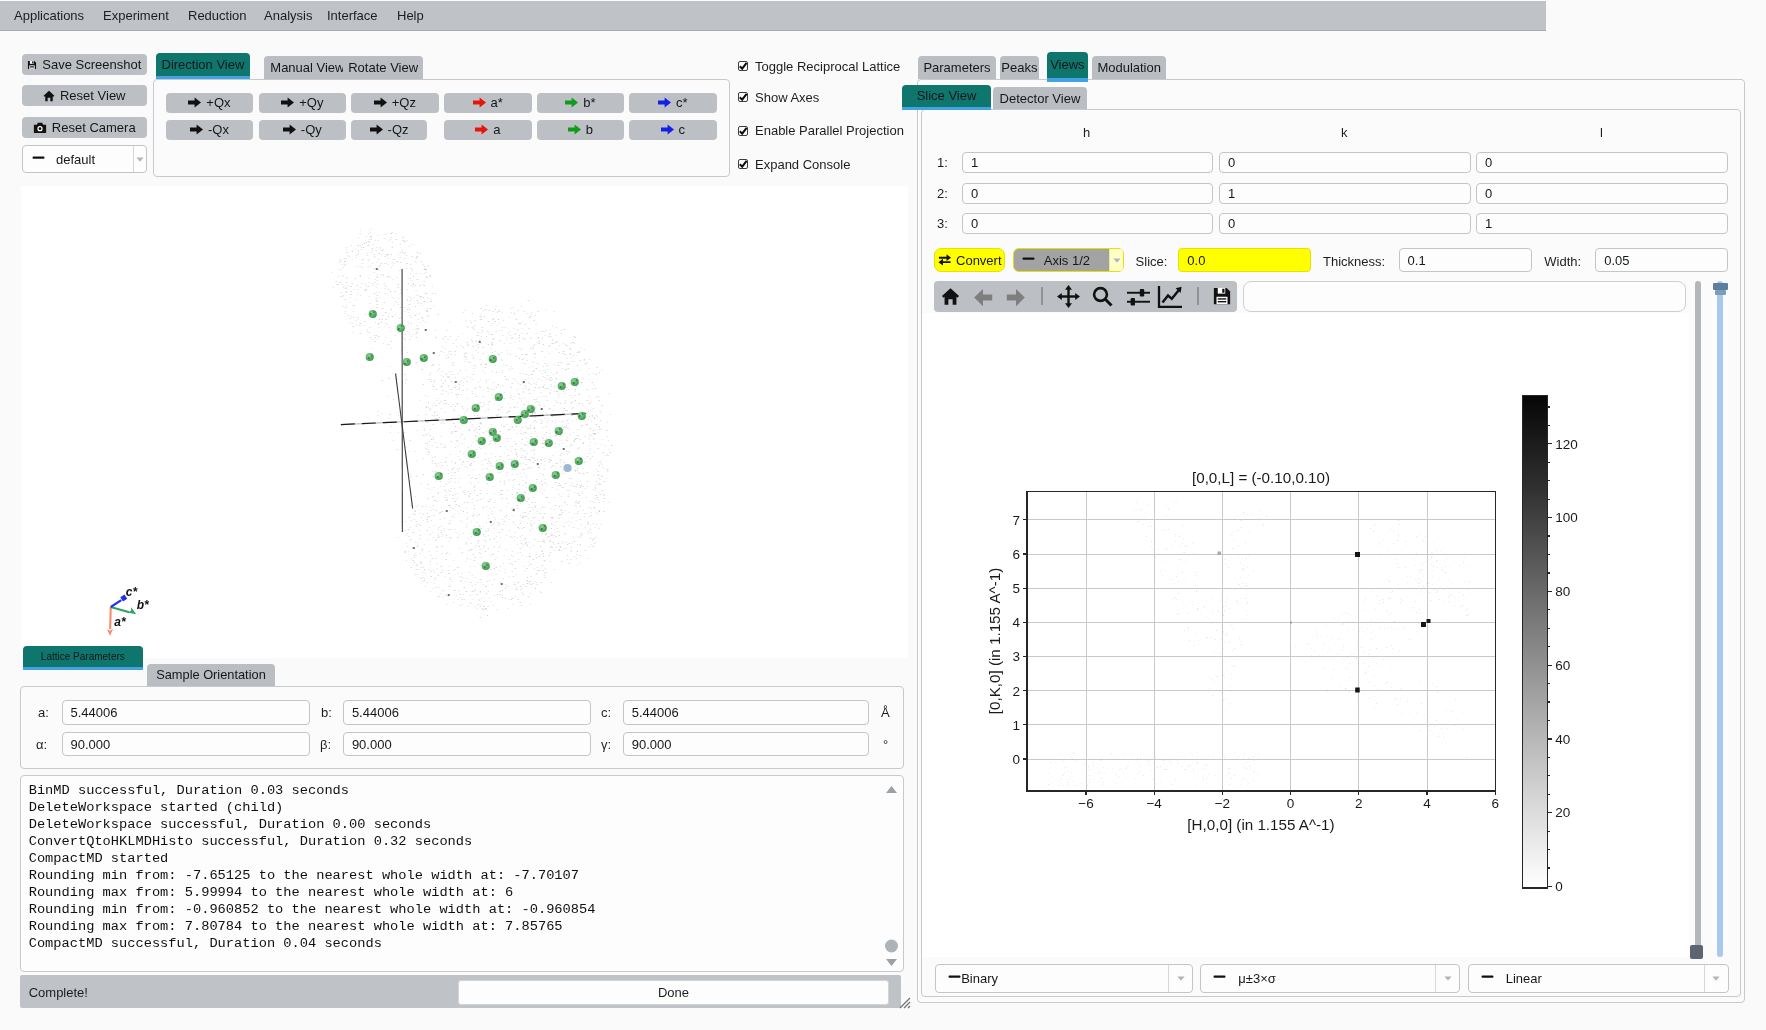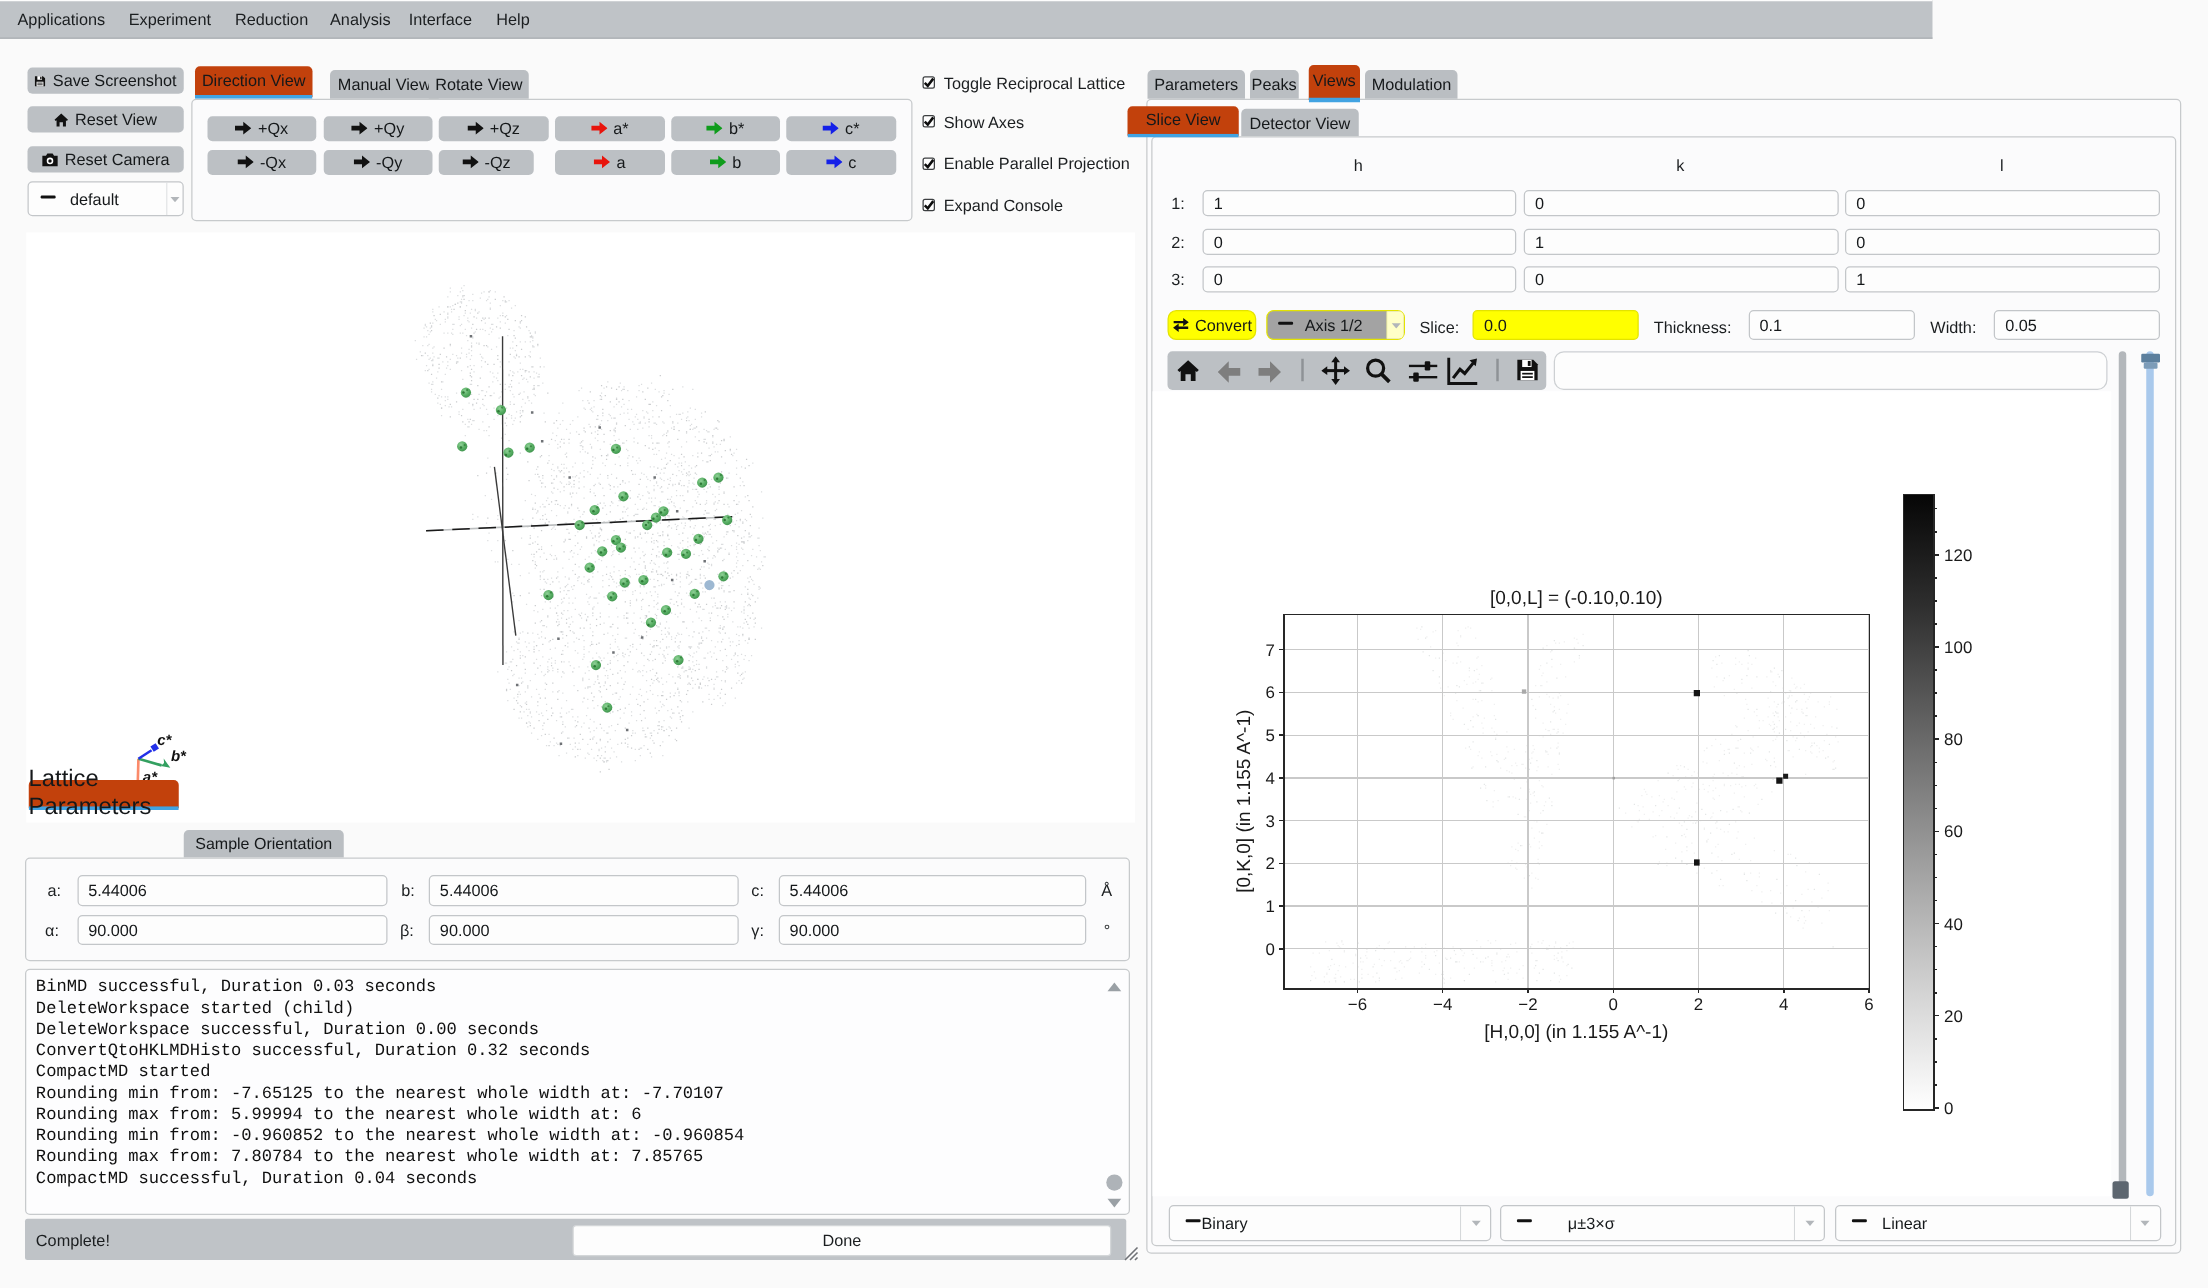--- a/index.html
+++ b/index.html
@@ -1,20 +1,20 @@
 <!DOCTYPE html>
 <html><head><meta charset="utf-8"><style>
 *{margin:0;padding:0;box-sizing:border-box}
 html,body{width:1766px;height:1030px;background:#fafafa;font-family:"Liberation Sans",sans-serif;font-size:13px;color:#1b1e20;overflow:hidden}
 .abs{position:absolute}
 #menubar{left:0;top:0;width:1546px;height:31px;background:#bfc3c7;border-top:1px solid #fdfdfd;border-bottom:1px solid #a9adb1}
 #menubar span{position:absolute;top:7px}
 .btn{background:#bcc0c4;border-radius:4px;display:flex;align-items:center;justify-content:center;gap:5px;color:#15181a}
 .tab{background:#babec2;border-radius:4px 4px 0 0;display:flex;align-items:center;justify-content:center;color:#15181a}
-.tab.sel{background:#c2410c;border-bottom:3px solid #41a3e2;z-index:2}
+.tab.sel{background:#0f766e;border-bottom:3px solid #41a3e2;z-index:2}
 .pane{background:#fbfbfc;border:1px solid #c7cacc;border-radius:4px}
 .inp{background:#fdfdfd;border:1px solid #c3c6c9;border-radius:4px;display:flex;align-items:center;padding-left:8px;color:#15181a}
 .ylw{background:#ffff00;border:1px solid #e3e300}
 .combo{background:#fdfdfd;border:1px solid #c3c6c9;border-radius:4px;display:flex;align-items:center;color:#15181a}
 .combo .arr{position:absolute;right:0;top:0;bottom:0;border-left:1px solid #d5d8da;display:flex;align-items:center;justify-content:center;border-radius:0 4px 4px 0}
 .combo.ylw{background:#a3a3a3;border:1px solid #e3e300}
 .cb{position:absolute;width:10px;height:10px;background:#fdfdfd;border:1.4px solid #3c3f41;border-radius:2px}
 .lab{position:absolute;white-space:nowrap}
 .tk{font-size:13.5px;fill:#1a1a1a;font-family:"Liberation Sans",sans-serif}
 .ti{font-size:15.2px;fill:#1a1a1a;font-family:"Liberation Sans",sans-serif}
@@ -305,21 +305,21 @@
       <path d="M110 607 L128.5 612.3" stroke="#33a060"></path>
       <path d="M135.5 614.2 l-7.6-1.5 2.6-2.4 -0.3-3.4z" fill="#33a060" stroke="none"></path>
       <path d="M110 607 L120.5 600.2" stroke="#2230e8"></path>
       <rect x="120.5" y="595.5" width="5" height="5" fill="#2230e8" stroke="none" transform="rotate(-33 123 598)"></rect>
     </g>
     <text x="125" y="596" class="triadlab">c*</text>
     <text x="136" y="609" class="triadlab">b*</text>
     <text x="113.5" y="625.5" class="triadlab">a*</text>
   </svg>
 
-<div class="tab sel abs" style="left:22.9px;top:624px;width:119.9px;height:24px;font-size:19px">Lattice Parameters</div>
+<div class="tab sel abs" style="left:22.9px;top:646px;width:119.9px;height:24px;font-size:10px">Lattice Parameters</div>
 <div class="tab abs" style="left:146.9px;top:663.5px;width:128.2px;height:22px;font-size:12.8px">Sample Orientation</div>
 <div class="pane abs" style="left:19.8px;top:685.5px;width:883.8px;height:83.5px"></div>
 <div class="lab" style="left:38px;top:705px">a:</div>
 <div class="inp abs" style="left:61.5px;top:699.5px;width:248.6px;height:25px">5.44006</div>
 <div class="lab" style="left:321px;top:705px">b:</div>
 <div class="inp abs" style="left:342.9px;top:699.5px;width:248.6px;height:25px">5.44006</div>
 <div class="lab" style="left:601px;top:705px">c:</div>
 <div class="inp abs" style="left:622.7px;top:699.5px;width:246.5px;height:25px">5.44006</div>
 <div class="lab" style="left:881px;top:705px">Å</div>
 <div class="lab" style="left:36px;top:737px">α:</div>
@@ -584,21 +584,21 @@
     <span class="arr" style="width:24px">
       <svg width="8" height="5" viewBox="0 0 8 5">
         <path fill="#b2b6ba" d="M0.4 0.6h7.2L4 4.8z"></path>
       </svg>
     </span>
   </div>
 <div class="combo abs" style="left:1200.3px;top:963.5px;width:260px;height:29px">
     <span style="margin-left:12px"><svg width="13" height="13" viewBox="0 0 13 13">
         <rect x="0.5" y="5.4" width="12" height="2.4" rx="1" fill="#111"></rect>
       </svg></span>
-    <span style="margin-left:28px">μ±3×σ</span>
+    <span style="margin-left:12px">μ±3×σ</span>
     <span class="arr" style="width:24px">
       <svg width="8" height="5" viewBox="0 0 8 5">
         <path fill="#b2b6ba" d="M0.4 0.6h7.2L4 4.8z"></path>
       </svg>
     </span>
   </div>
 <div class="combo abs" style="left:1467.7px;top:963.5px;width:261px;height:29px">
     <span style="margin-left:12px"><svg width="13" height="13" viewBox="0 0 13 13">
         <rect x="0.5" y="5.4" width="12" height="2.4" rx="1" fill="#111"></rect>
       </svg></span>

